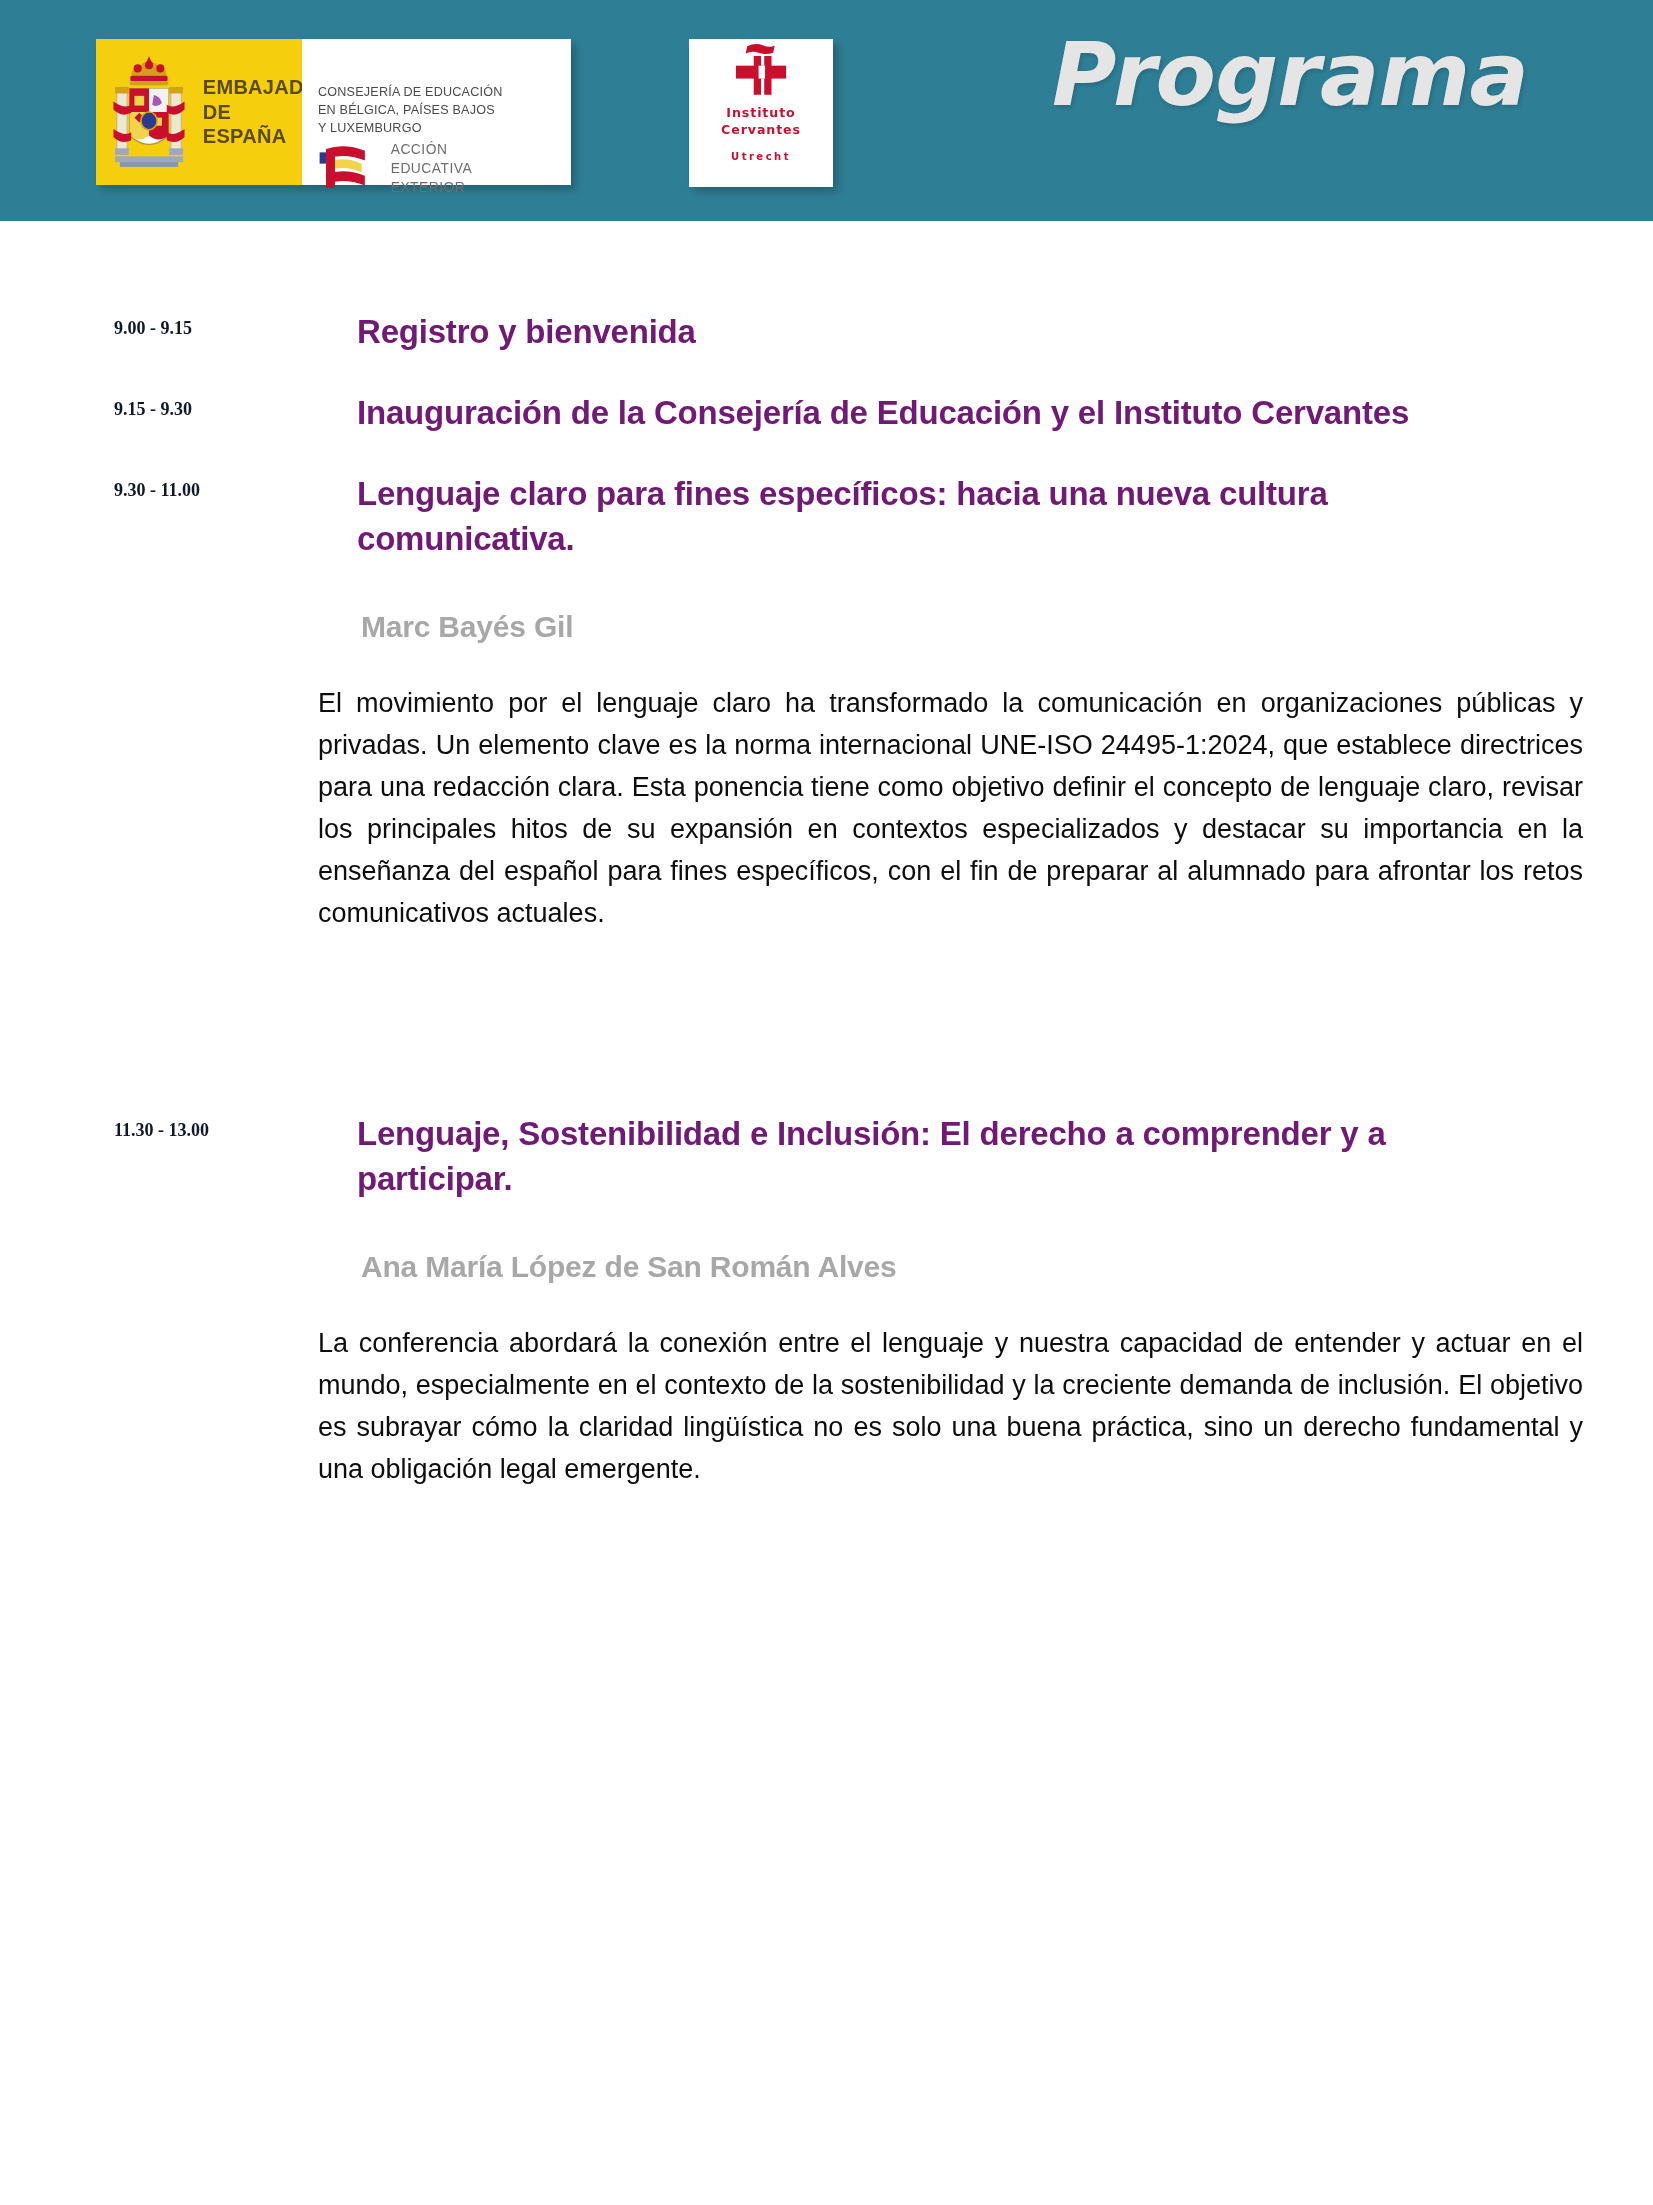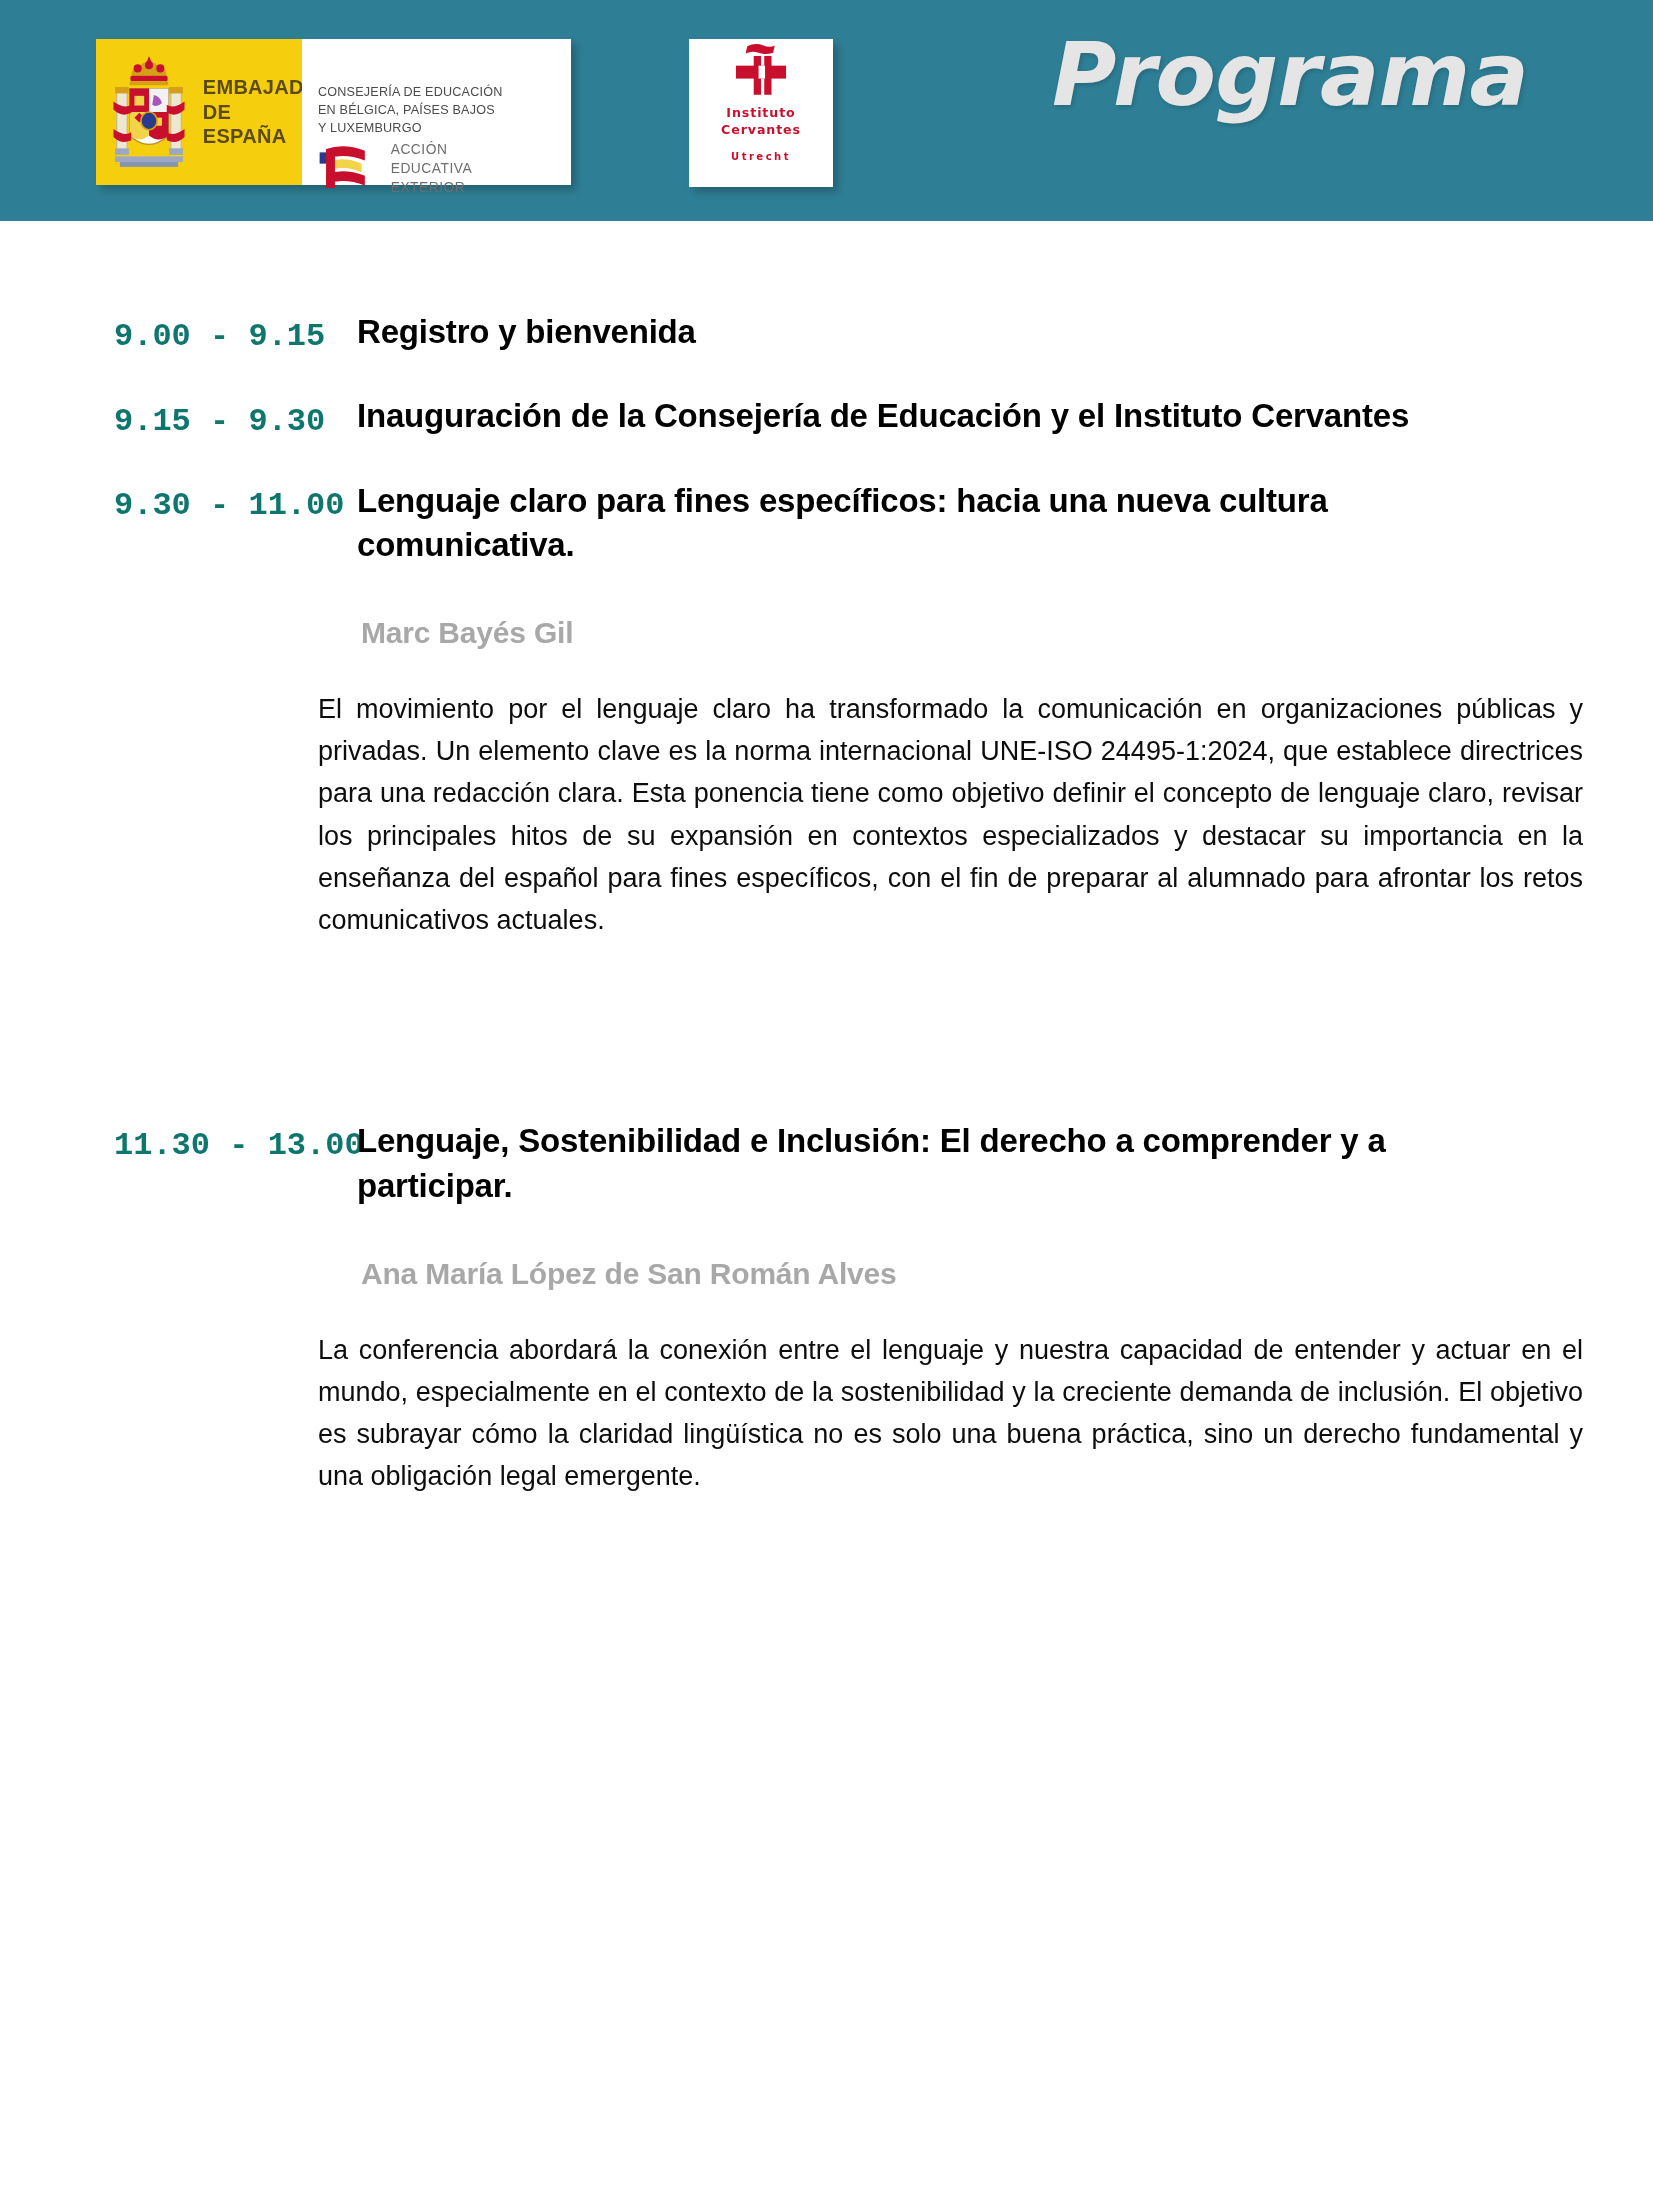--- a/index.html
+++ b/index.html
@@ -158,32 +158,32 @@
 
   .row {
     display: flex;
     align-items: flex-start;
     padding-left: 114px;
     box-sizing: border-box;
   }
   .row .time {
     width: 243px;
     flex: 0 0 243px;
-    color: #0f766e;
-    font-size: 32px;
+    color: #0f172a;
+    font-size: 18px;
     font-weight: 700;
     line-height: 1.28;
     padding-top: 7.3px;
     white-space: nowrap;
-    font-family: Liberation Mono, monospace;
+    font-family: Liberation Serif, serif;
   }
   .row .title {
     flex: 1;
     max-width: 1159px;
-    color: #000000;
+    color: #701a75;
     font-size: 33px;
     font-weight: 700;
     line-height: 1.36;
     letter-spacing: -0.2px;
   }
 
   .speaker {
     padding-left: 361px;
     color: #A8A8A8;
     font-size: 30px;

